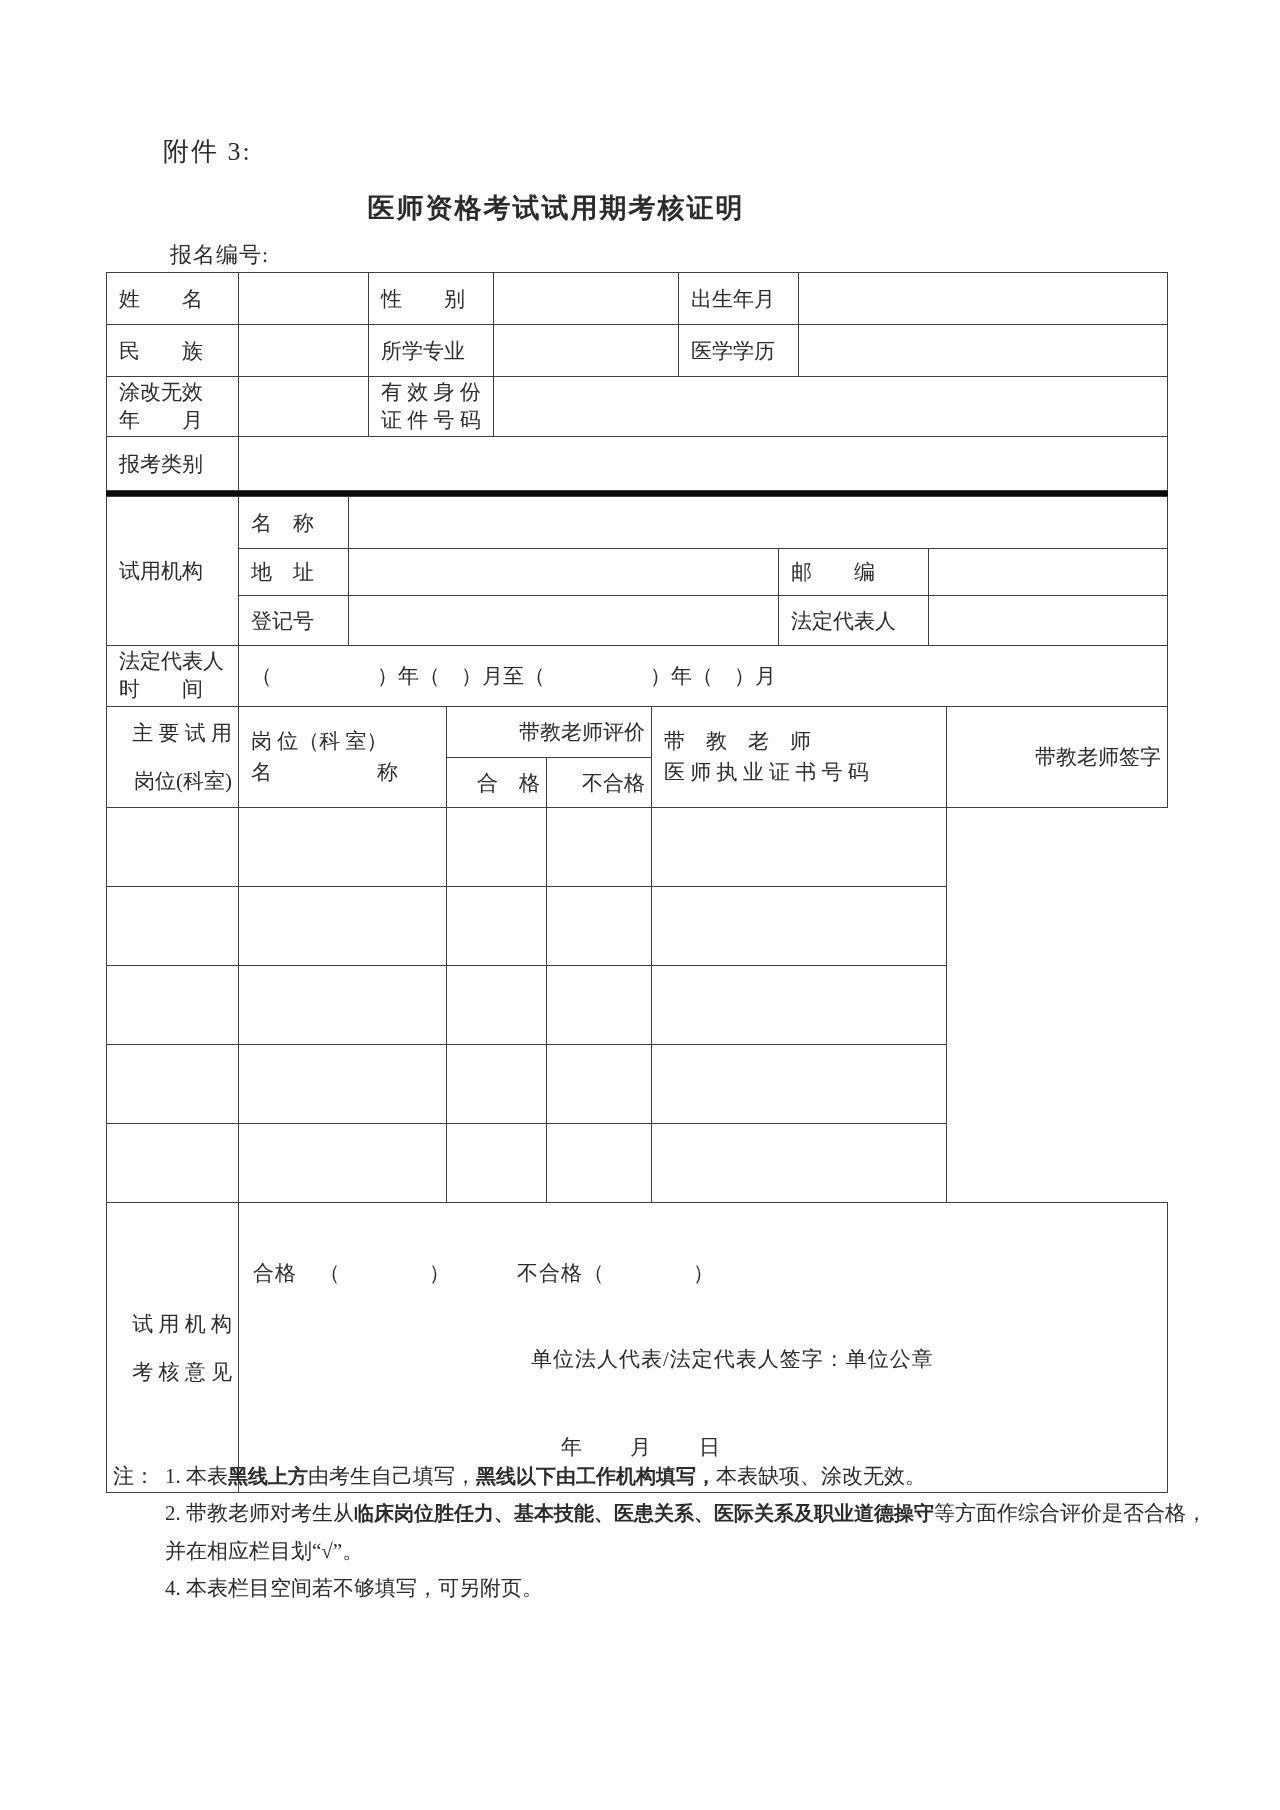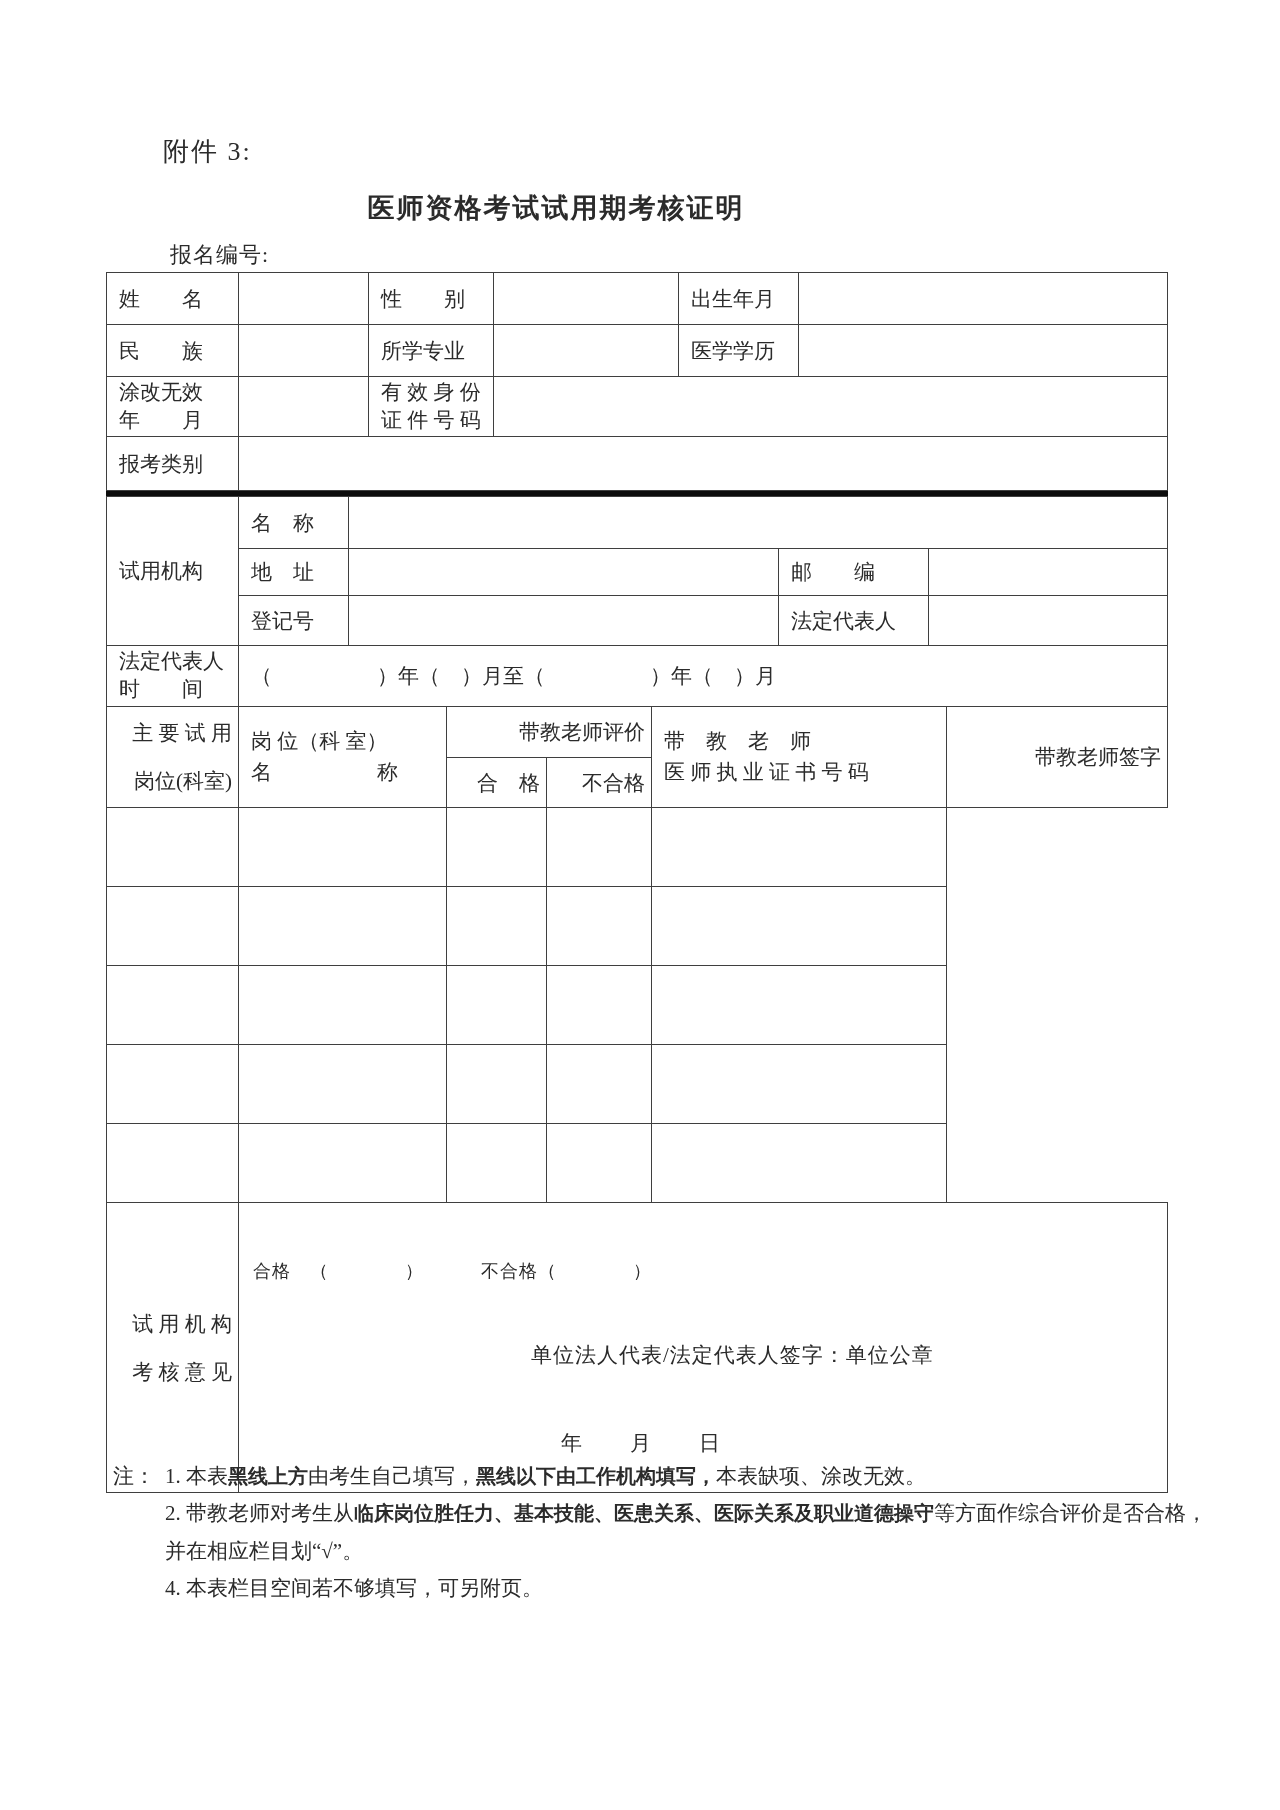--- a/index.html
+++ b/index.html
@@ -36,21 +36,21 @@
     vertical-align:middle;
     overflow:hidden;
   }
   .ml { white-space:pre-line; line-height:1.32; }
   .c  { text-align:right; padding-left:2px; }
   .section-label { line-height:2.3; }
   .thick-divider { height:5px; background:#0c0c0c; position:relative; z-index:3; }
   .hdr-top { height:30px; }
   .hdr-bot { height:32px; }
   .opinion-cell { vertical-align:top; padding:0; }
-  .op-line1 { margin:56px 0 0 14px; font-size:18px; letter-spacing:1px; }
+  .op-line1 { margin:56px 0 0 14px; font-size:21px; letter-spacing:1px; }
   .op-line2 { margin:58px 0 0 292px; font-size:21px; letter-spacing:1px; }
   .op-line3 { margin:60px 0 0 322px; font-size:21px; letter-spacing:2px; }
   .notes {
     position:absolute; left:113px; top:1458px; width:1105px;
     display:flex; font-size:21px; line-height:1.78;
   }
   .notes-label { width:52px; flex:none; }
   .notes-list { flex:1; }
   .note-line { }
   .b {

